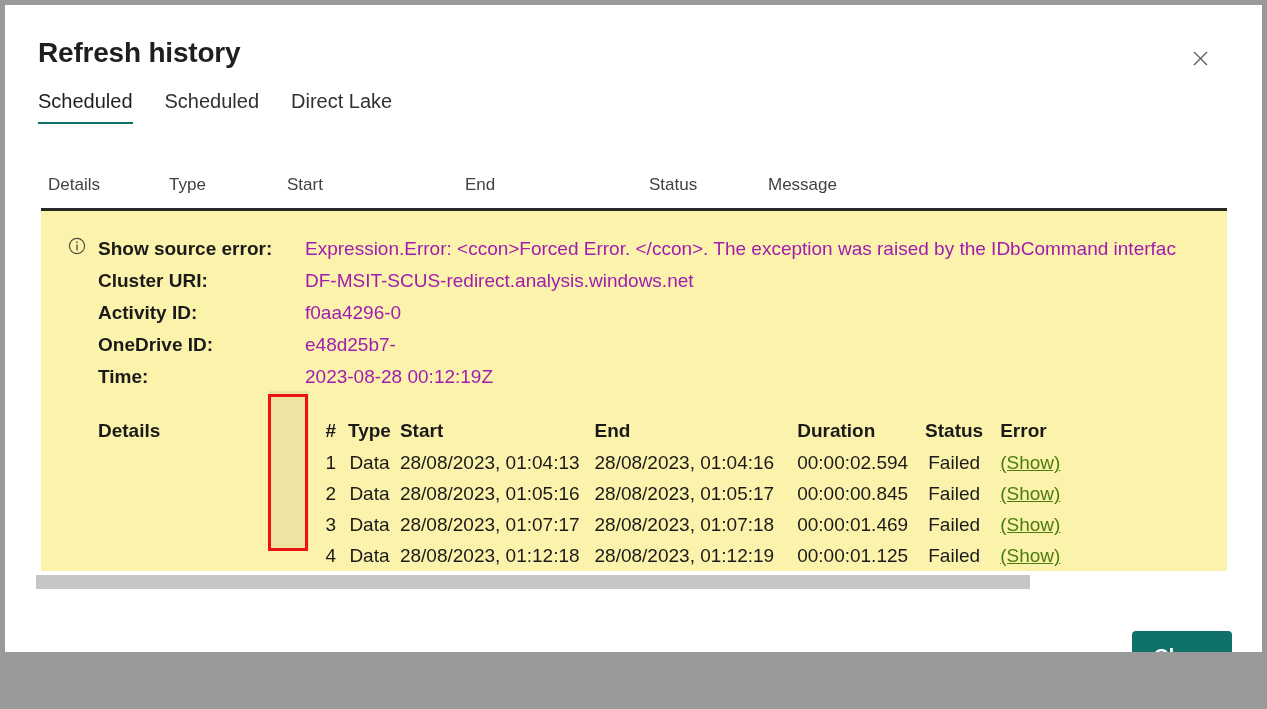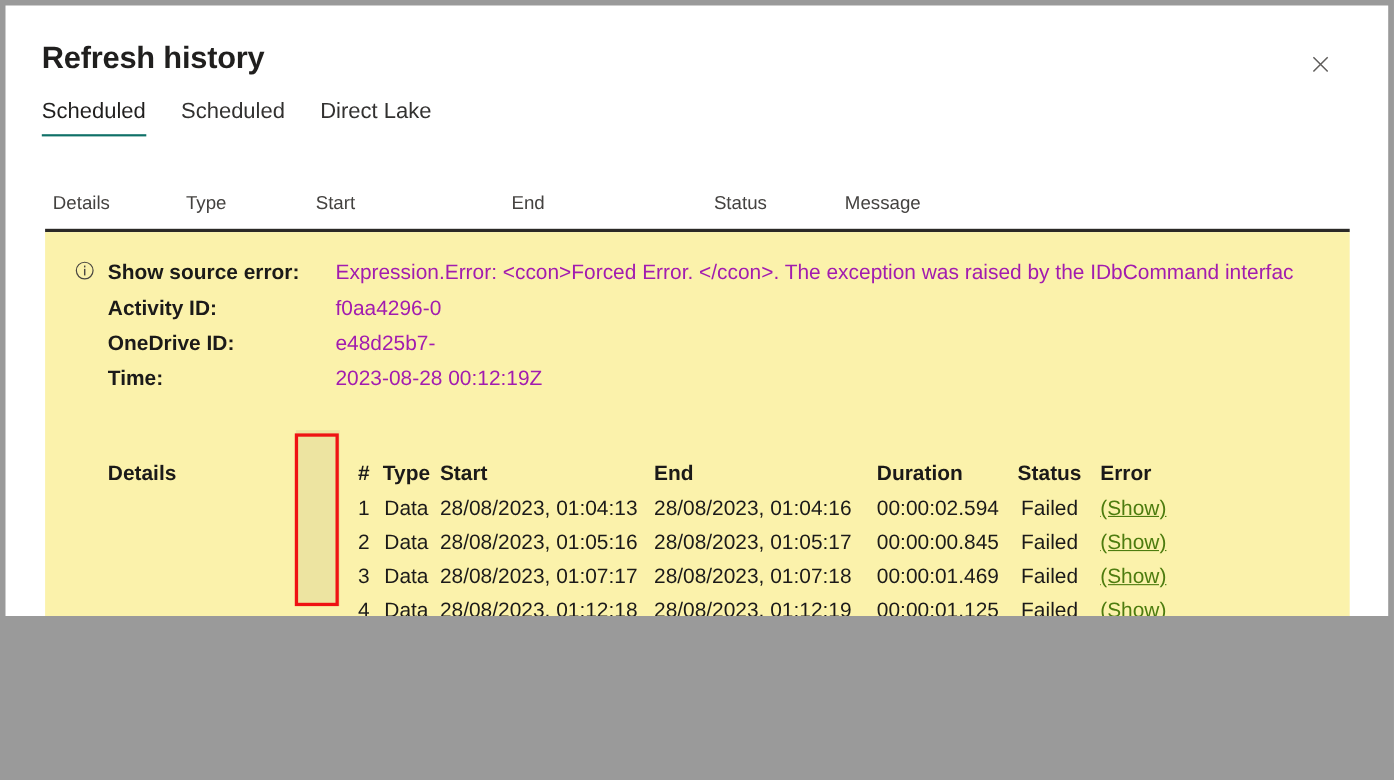--- a/index.html
+++ b/index.html
@@ -20,21 +20,21 @@
     width: 1267px;
     height: 709px;
     background: #9a9a9a;
     box-sizing: border-box;
   }
   .dialog {
     position: absolute;
     left: 5px;
     top: 5px;
     width: 1257px;
-    height: 555px;
+    height: 647px;
     background: #ffffff;
     box-sizing: border-box;
     overflow: hidden;
   }
 
   
   .dialog-title {
     position: absolute;
     left: 33px;
     top: 28px;
@@ -307,20 +307,24 @@
           <circle cx="9" cy="9" r="7.6" stroke="#4a4741" stroke-width="1.1" fill="none"></circle>
           <rect x="8.35" y="7.4" width="1.3" height="6" fill="#4a4741"></rect>
           <rect x="8.35" y="4.4" width="1.3" height="1.7" fill="#4a4741"></rect>
         </svg>
       </span>
 
       <div class="kv-block">
         <div class="kv-row">
           <span class="kv-key">Show source error:</span>
           <span class="kv-val">Expression.Error: &lt;ccon&gt;Forced Error. &lt;/ccon&gt;. The exception was raised by the IDbCommand interfac</span>
+        </div>
+        <div class="kv-row">
+          <span class="kv-key">Cluster URI:</span>
+          <span class="kv-val">DF-MSIT-SCUS-redirect.analysis.windows.net</span>
         </div>
         <div class="kv-row">
           <span class="kv-key">Activity ID:</span>
           <span class="kv-val">f0aa4296-0</span>
         </div>
         <div class="kv-row">
           <span class="kv-key">OneDrive ID:</span>
           <span class="kv-val">e48d25b7-</span>
         </div>
         <div class="kv-row">

